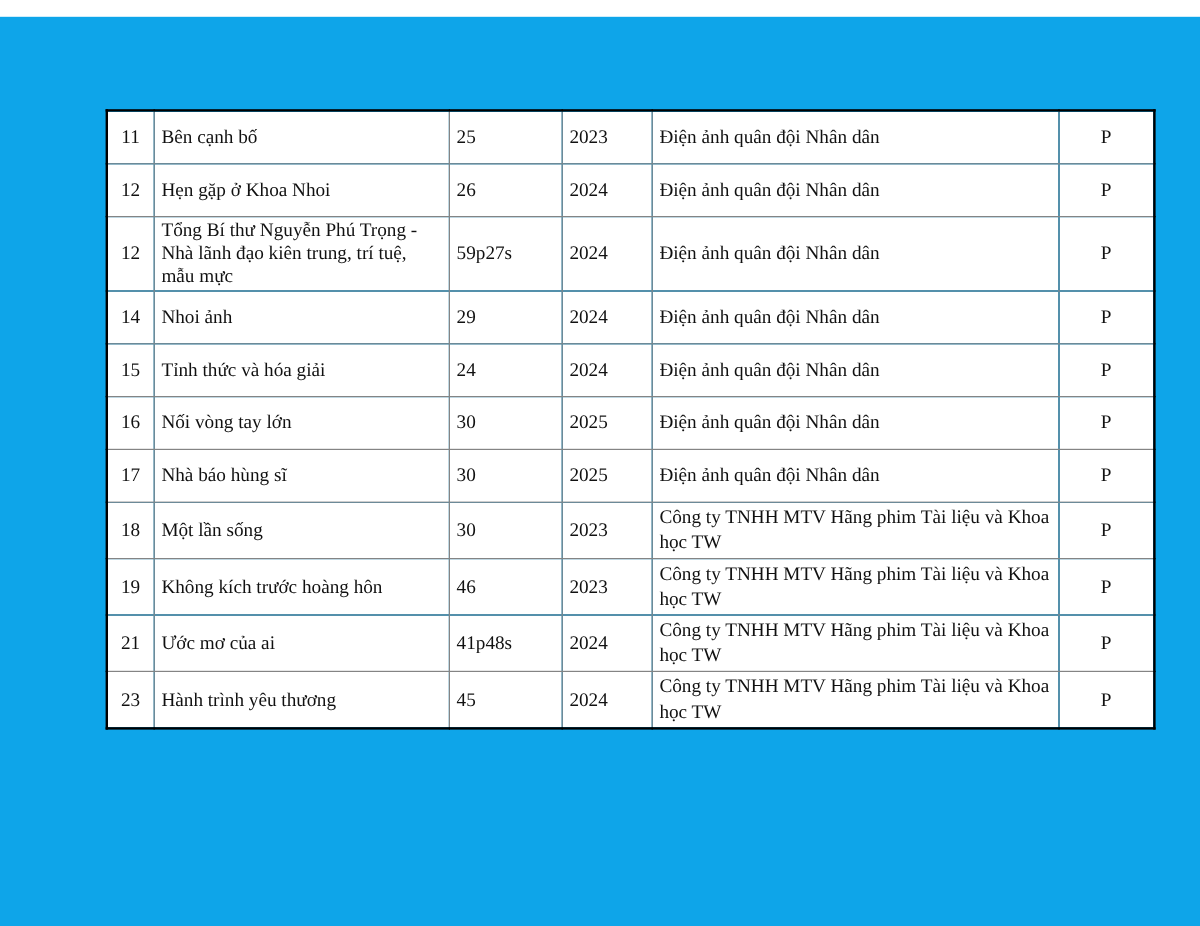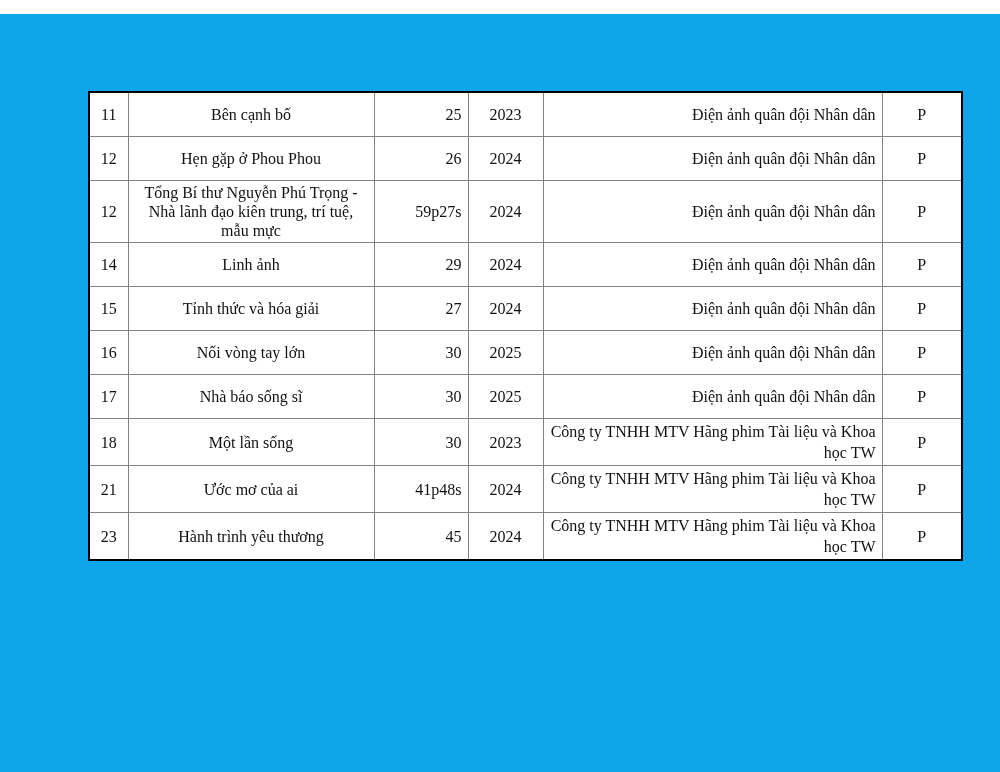--- a/index.html
+++ b/index.html
@@ -41,24 +41,24 @@
     background: #ffffff;
   }
   col.col-no       { width: 39px; }
   col.col-title    { width: 246px; }
   col.col-duration { width: 94px; }
   col.col-year     { width: 75px; }
   col.col-producer { width: 339px; }
   col.col-status   { width: 80px; }
 
   td.cell-no       { text-align: center; padding-left: 2px; padding-right: 2px; }
-  td.cell-title    { text-align: center;  padding-left: 8px;  padding-right: 8px; }
-  td.cell-duration { text-align: right; }
-  td.cell-year     { text-align: center; }
-  td.cell-producer { text-align: right;  padding-left: 10px; padding-right: 8px; line-height: 21px; }
+  td.cell-title    { text-align: left;  padding-left: 8px;  padding-right: 8px; }
+  td.cell-duration { text-align: left; }
+  td.cell-year     { text-align: left; }
+  td.cell-producer { text-align: left;  padding-left: 10px; padding-right: 8px; line-height: 21px; }
   td.cell-status   { text-align: center; }
 </style>
 </head>
 <body>
 
 <div class="doc-page">
   <table class="films-table">
     <colgroup>
       <col class="col-no">
       <col class="col-title">
@@ -71,70 +71,78 @@
         <tr>
           <td class="cell cell-no">11</td>
           <td class="cell cell-title">Bên cạnh bố</td>
           <td class="cell cell-duration">25</td>
           <td class="cell cell-year">2023</td>
           <td class="cell cell-producer">Điện ảnh quân đội Nhân dân</td>
           <td class="cell cell-status">P</td>
         </tr>
         <tr>
           <td class="cell cell-no">12</td>
-          <td class="cell cell-title">Hẹn gặp ở Phou Phou</td>
+          <td class="cell cell-title">Hẹn gặp ở Khoa Nhoi</td>
           <td class="cell cell-duration">26</td>
           <td class="cell cell-year">2024</td>
           <td class="cell cell-producer">Điện ảnh quân đội Nhân dân</td>
           <td class="cell cell-status">P</td>
         </tr>
         <tr>
           <td class="cell cell-no">12</td>
           <td class="cell cell-title">Tổng Bí thư Nguyễn Phú Trọng - Nhà lãnh đạo kiên trung, trí tuệ, mẫu mực</td>
           <td class="cell cell-duration">59p27s</td>
           <td class="cell cell-year">2024</td>
           <td class="cell cell-producer">Điện ảnh quân đội Nhân dân</td>
           <td class="cell cell-status">P</td>
         </tr>
         <tr>
           <td class="cell cell-no">14</td>
-          <td class="cell cell-title">Linh ảnh</td>
+          <td class="cell cell-title">Nhoi ảnh</td>
           <td class="cell cell-duration">29</td>
           <td class="cell cell-year">2024</td>
           <td class="cell cell-producer">Điện ảnh quân đội Nhân dân</td>
           <td class="cell cell-status">P</td>
         </tr>
         <tr>
           <td class="cell cell-no">15</td>
           <td class="cell cell-title">Tỉnh thức và hóa giải</td>
-          <td class="cell cell-duration">27</td>
+          <td class="cell cell-duration">24</td>
           <td class="cell cell-year">2024</td>
           <td class="cell cell-producer">Điện ảnh quân đội Nhân dân</td>
           <td class="cell cell-status">P</td>
         </tr>
         <tr>
           <td class="cell cell-no">16</td>
           <td class="cell cell-title">Nối vòng tay lớn</td>
           <td class="cell cell-duration">30</td>
           <td class="cell cell-year">2025</td>
           <td class="cell cell-producer">Điện ảnh quân đội Nhân dân</td>
           <td class="cell cell-status">P</td>
         </tr>
         <tr>
           <td class="cell cell-no">17</td>
-          <td class="cell cell-title">Nhà báo sống sĩ</td>
+          <td class="cell cell-title">Nhà báo hùng sĩ</td>
           <td class="cell cell-duration">30</td>
           <td class="cell cell-year">2025</td>
           <td class="cell cell-producer">Điện ảnh quân đội Nhân dân</td>
           <td class="cell cell-status">P</td>
         </tr>
         <tr>
           <td class="cell cell-no">18</td>
           <td class="cell cell-title">Một lần sống</td>
           <td class="cell cell-duration">30</td>
+          <td class="cell cell-year">2023</td>
+          <td class="cell cell-producer">Công ty TNHH MTV Hãng phim Tài liệu và Khoa học TW</td>
+          <td class="cell cell-status">P</td>
+        </tr>
+        <tr>
+          <td class="cell cell-no">19</td>
+          <td class="cell cell-title">Không kích trước hoàng hôn</td>
+          <td class="cell cell-duration">46</td>
           <td class="cell cell-year">2023</td>
           <td class="cell cell-producer">Công ty TNHH MTV Hãng phim Tài liệu và Khoa học TW</td>
           <td class="cell cell-status">P</td>
         </tr>
         <tr>
           <td class="cell cell-no">21</td>
           <td class="cell cell-title">Ước mơ của ai</td>
           <td class="cell cell-duration">41p48s</td>
           <td class="cell cell-year">2024</td>
           <td class="cell cell-producer">Công ty TNHH MTV Hãng phim Tài liệu và Khoa học TW</td>

